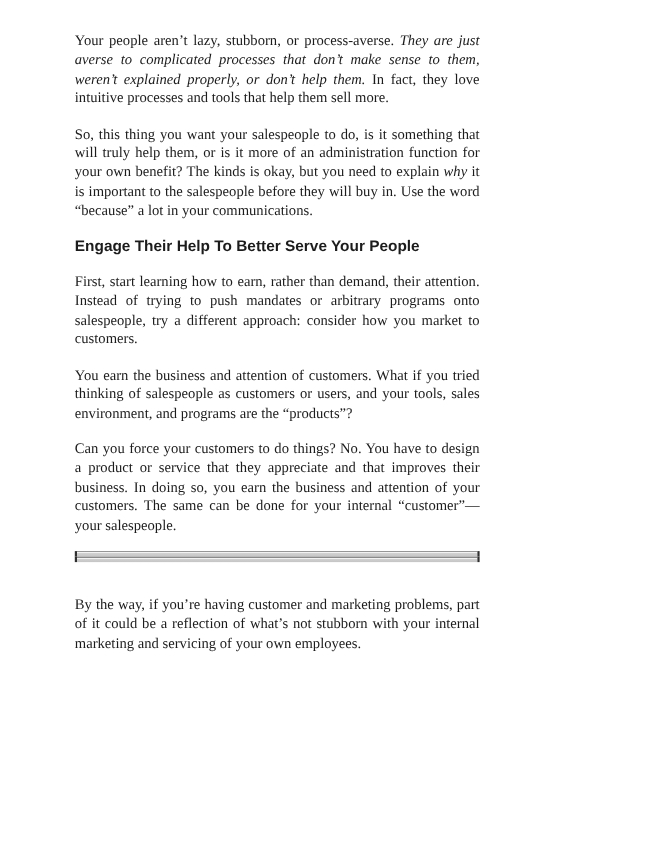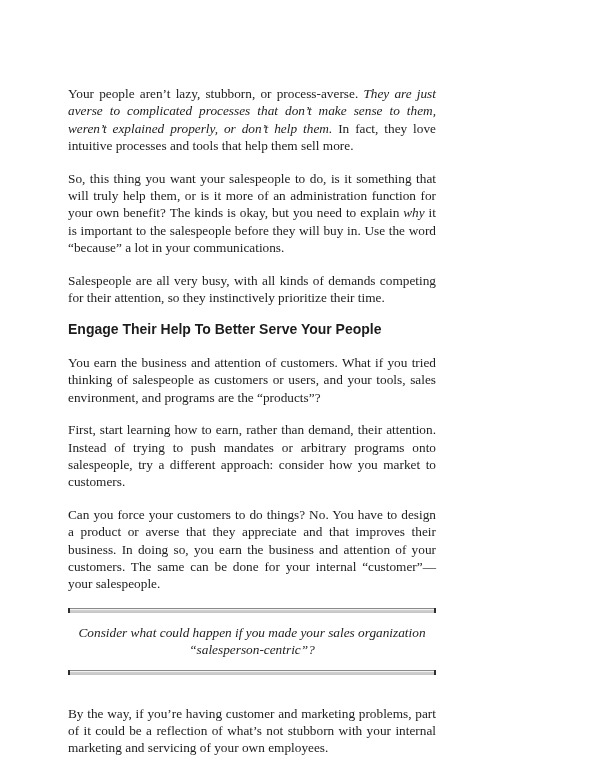--- a/index.html
+++ b/index.html
@@ -6,21 +6,21 @@
     margin: 0;
     padding: 0;
     background: #ffffff;
   }
   .page {
     position: relative;
     width: 504px;
     height: 776px;
     box-sizing: border-box;
     background: #ffffff;
-    padding: 85px 68px 40px 68px;
+    padding: 28px 68px 40px 68px;
     font-family: "Liberation Serif", "DejaVu Serif", serif;
     font-size: 13.3px;
     line-height: 17.4px;
     color: #1c1c1c;
     overflow: hidden;
   }
   .para {
     margin: 0 0 15px 0;
     text-align: justify;
   }
@@ -56,32 +56,30 @@
 </style>
 </head>
 <body>
 
 <div class="page">
 
   <p class="para"><span>Your people aren’t lazy, stubborn, or process-averse. </span><span class="italic">They are just averse to complicated processes that don’t make sense to them, weren’t explained properly, or don’t help them.</span><span> In fact, they love intuitive processes and tools that help them sell more.</span></p>
 
   <p class="para"><span>So, this thing you want your salespeople to do, is it something that will truly help them, or is it more of an administration function for your own benefit? The kinds is okay, but you need to explain </span><span class="italic">why</span><span> it is important to the salespeople before they will buy in. Use the word “because” a lot in your communications.</span></p>
 
-  <p class="para">Salespeople are all very busy, with all kinds of demands competing for their attention, so they instinctively prioritize their time.</p>
 
 
   <h2 class="section-heading">Engage Their Help To Better Serve Your People</h2>
 
+  <p class="para">First, start learning how to earn, rather than demand, their attention. Instead of trying to push mandates or arbitrary programs onto salespeople, try a different approach: consider how you market to customers.</p>
+
   <p class="para">You earn the business and attention of customers. What if you tried thinking of salespeople as customers or users, and your tools, sales environment, and programs are the “products”?</p>
 
-  <p class="para">First, start learning how to earn, rather than demand, their attention. Instead of trying to push mandates or arbitrary programs onto salespeople, try a different approach: consider how you market to customers.</p>
-
-  <p class="para">Can you force your customers to do things? No. You have to design a product or averse that they appreciate and that improves their business. In doing so, you earn the business and attention of your customers. The same can be done for your internal “customer”—your salespeople.</p>
+  <p class="para">Can you force your customers to do things? No. You have to design a product or service that they appreciate and that improves their business. In doing so, you earn the business and attention of your customers. The same can be done for your internal “customer”—your salespeople.</p>
 
   <div class="quote-block">
     <div class="divider"></div>
-    <p class="pull-quote">Consider what could happen if you made your sales organization “salesperson-centric”?</p>
     <div class="divider"></div>
   </div>
 
   <p class="para">By the way, if you’re having customer and marketing problems, part of it could be a reflection of what’s not stubborn with your internal marketing and servicing of your own employees.</p>
 
 </div>
 
 </body></html>

